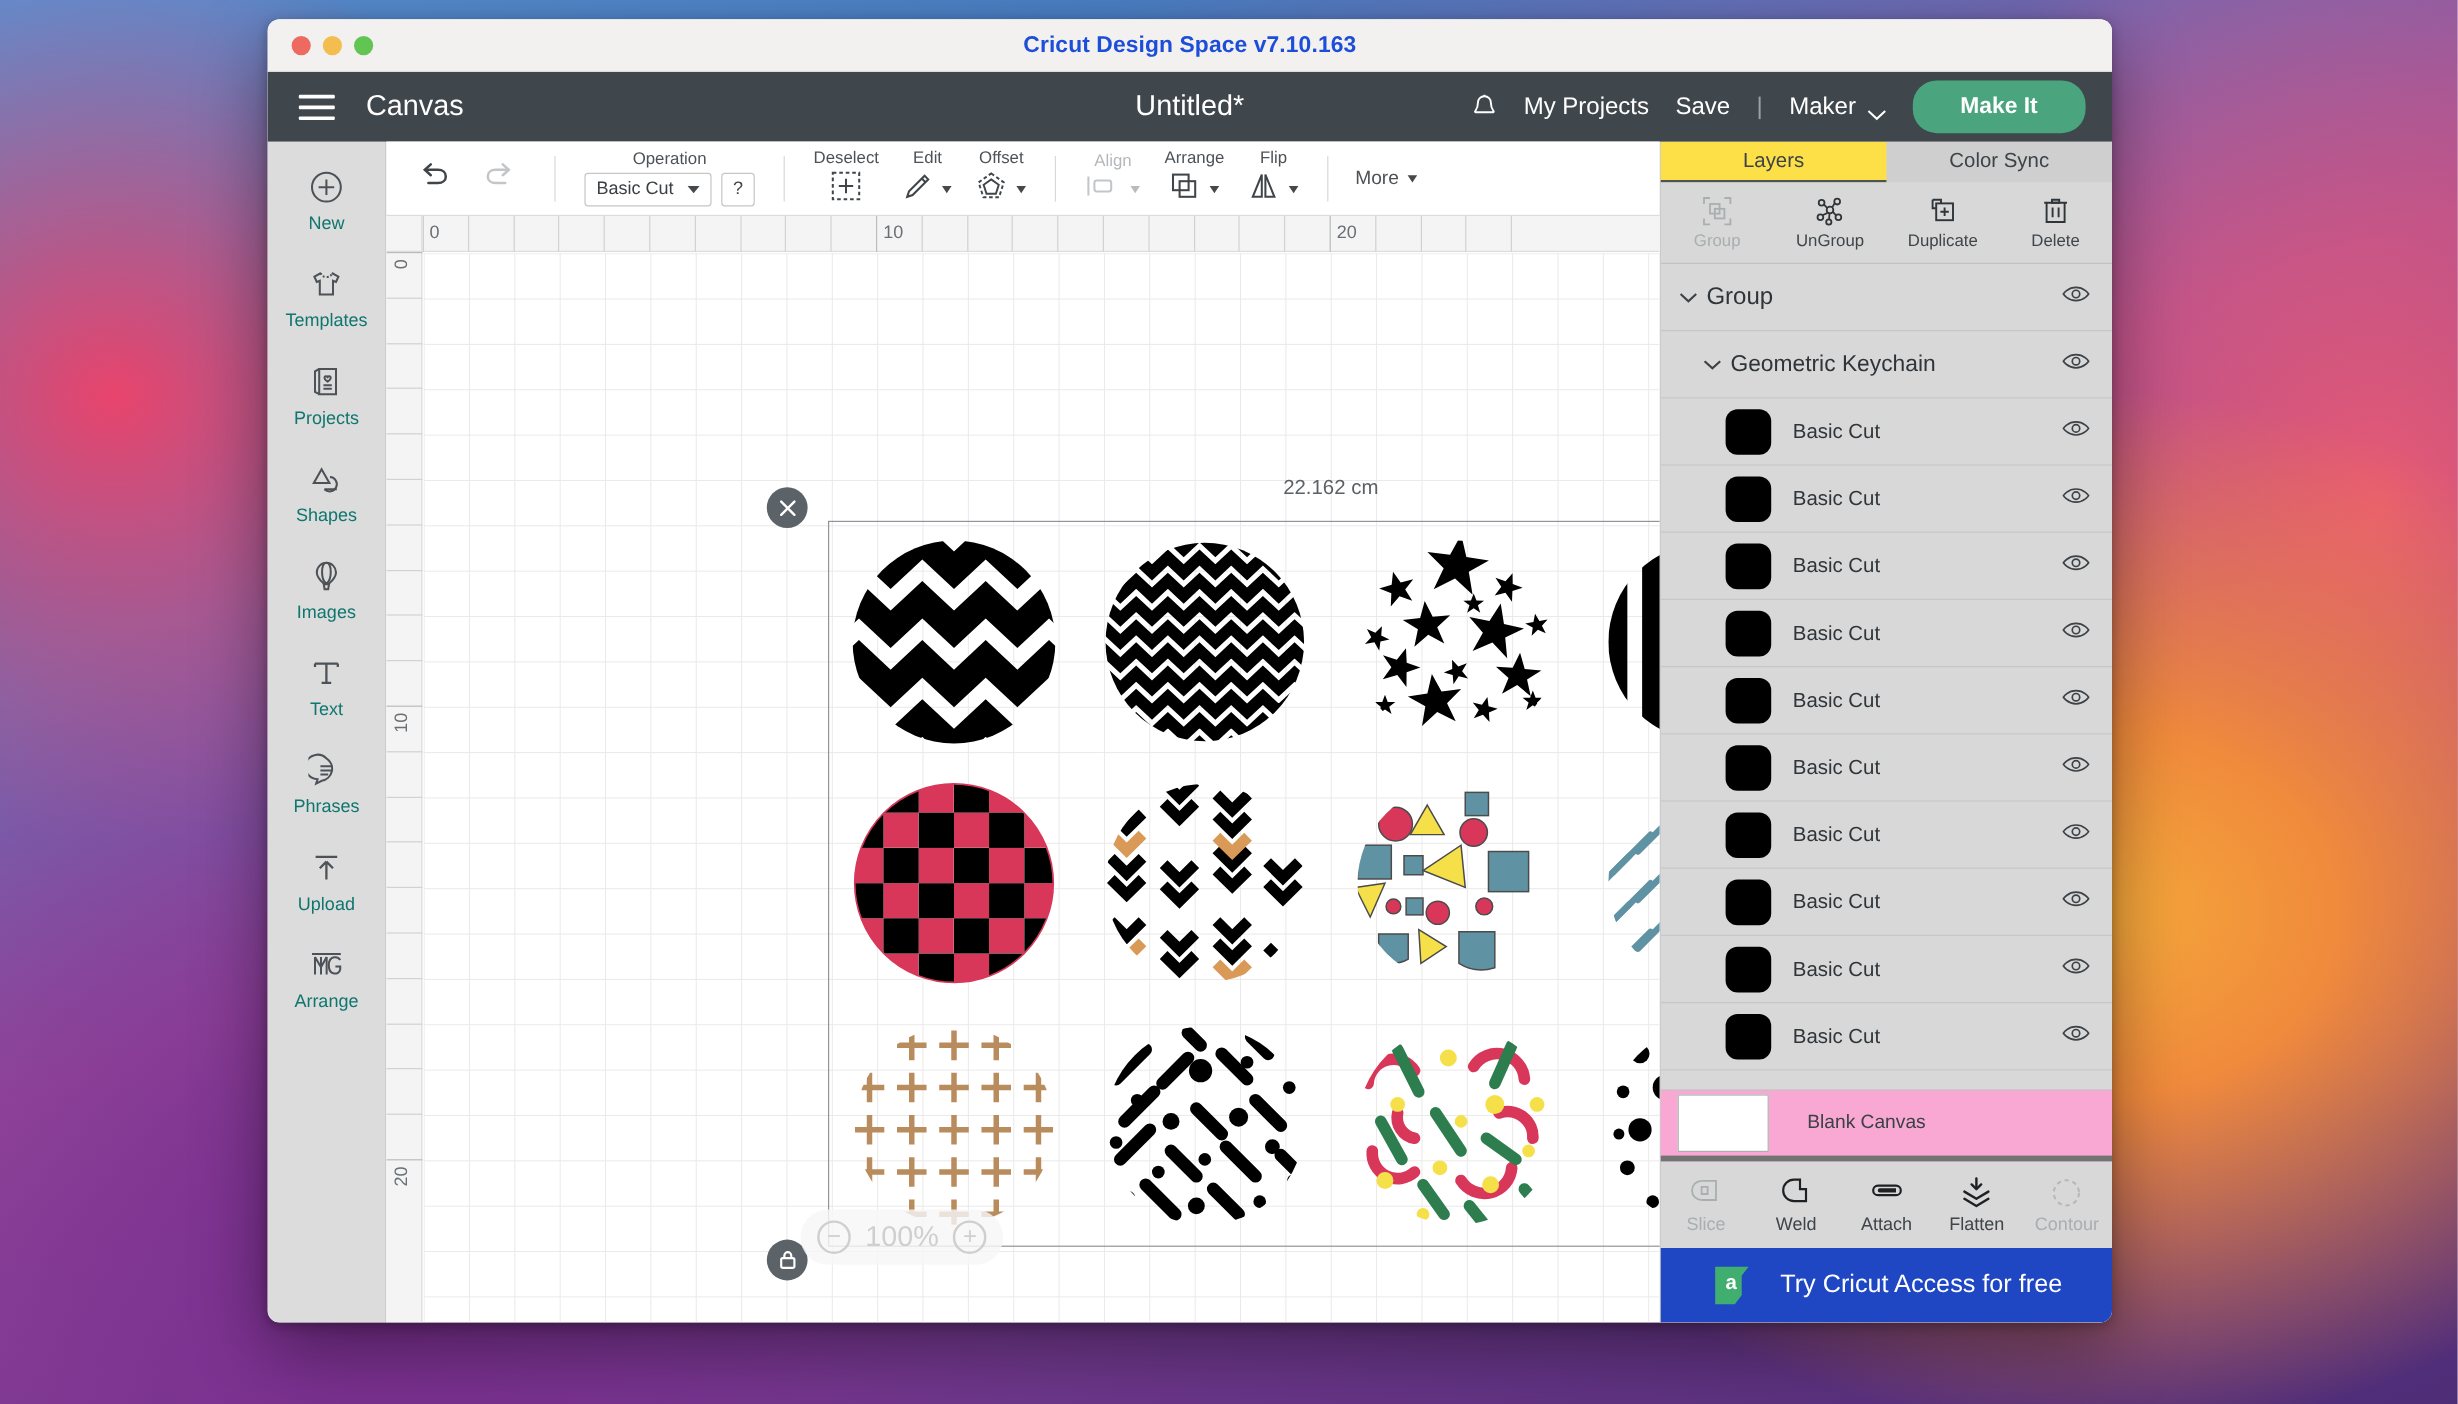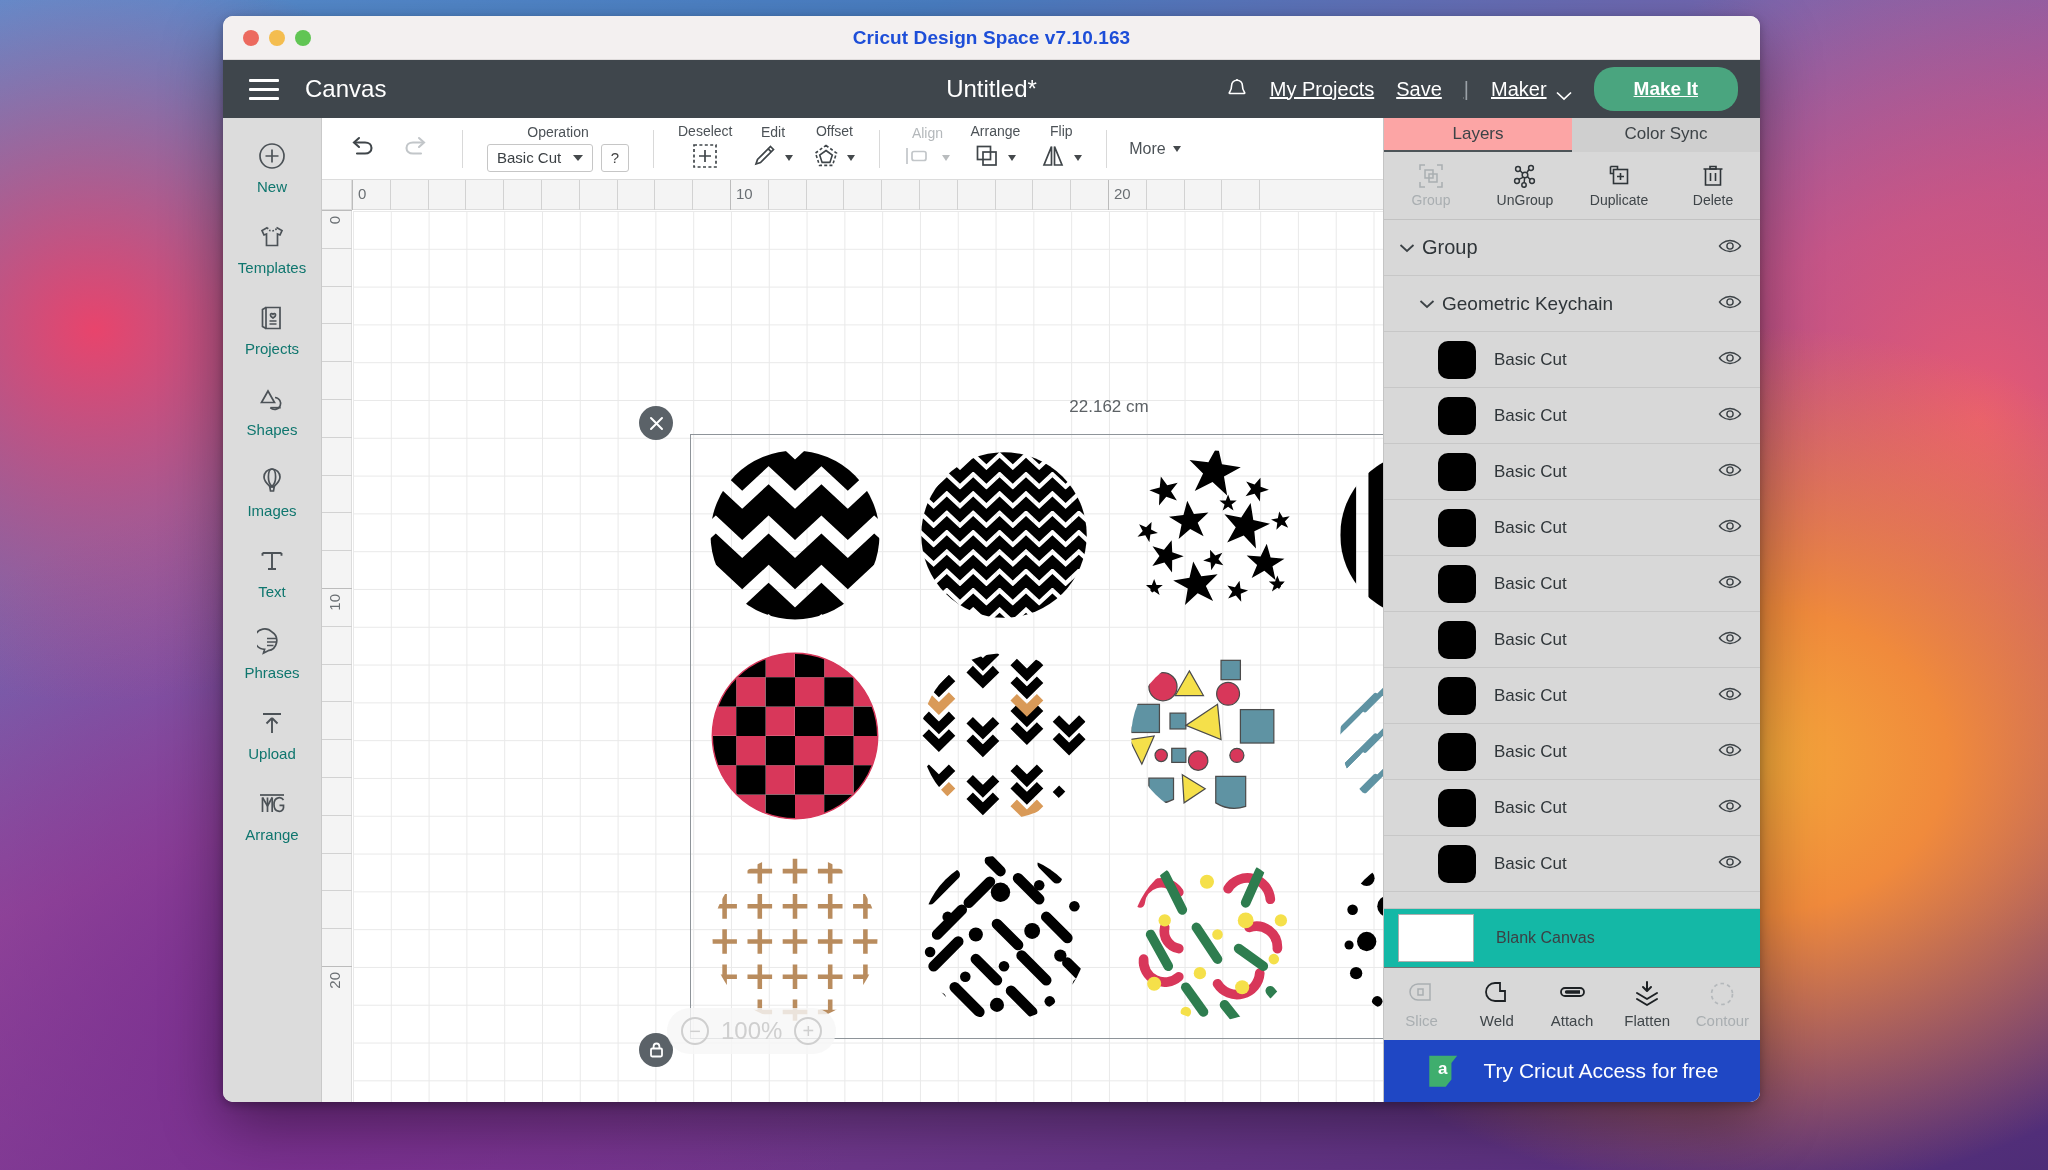--- a/index.html
+++ b/index.html
@@ -61,21 +61,21 @@
     width: 30px; margin-left: 26px;
     display: flex; flex-direction: column; gap: 6px; cursor: pointer;
   }
   #hamburger span { display:block; height: 3px; background: #fff; border-radius: 1px; }
   #canvas-label { margin-left: 26px; font-size: 24px; color: #fff; }
   #doc-title {
     position: absolute; left: 50%; transform: translateX(-50%);
     font-size: 24px; color: #fff;
   }
   #appbar-right {
-    margin-left: auto; display: flex; align-items: center; gap: 22px; margin-right: 22px; text-decoration: underline;
+    margin-left: auto; display: flex; align-items: center; gap: 22px; margin-right: 22px;
   }
   .hdr-link { font-size: 20px; color: #fff; cursor: pointer; white-space: nowrap; }
   .hdr-sep { color: #9aa1a7; font-size: 20px; }
   #bell { width: 22px; height: 24px; cursor: pointer; }
   #machine { display: flex; align-items: flex-end; gap: 9px; cursor: pointer; }
   #make-it {
     background: #4aa57f; color: #fff;
     font-size: 19px; font-weight: bold;
     border: none; border-radius: 20px;
     padding: 11px 40px; cursor: pointer;
@@ -228,21 +228,21 @@
     background: #d8d8d8;
     border-left: 1px solid #c4c4c4;
     display: flex; flex-direction: column;
   }
   #tabs { display: flex; height: 34px; flex: 0 0 34px; background: #cfcfcf; }
   .tab {
     flex: 1; display: flex; align-items: center; justify-content: center;
     font-size: 17px; color: #3d4347; cursor: pointer;
     border-bottom: 2px solid transparent;
   }
-  .tab.active { background: #fca5a5; border-bottom-color: #4d5458; }
+  .tab.active { background: #fde047; border-bottom-color: #4d5458; }
   #layertools {
     height: 68px; flex: 0 0 68px; display: flex; background: #d8d8d8;
     border-bottom: 1px solid #c2c2c2;
   }
   .lt {
     flex: 1; display: flex; flex-direction: column; align-items: center; justify-content: center;
     gap: 3px; cursor: pointer;
   }
   .lt .lt-label { font-size: 14px; color: #3f4549; }
   .lt.disabled .lt-label { color: #a9aeb1; }
@@ -259,23 +259,23 @@
   .lrow.sub-row { padding-left: 28px; }
   .lrow.sub-row .lname { font-size: 19px; }
   .lrow.leaf { padding-left: 54px; }
   .lrow .swatch {
     width: 38px; height: 38px; border-radius: 10px; background: #000; flex: 0 0 38px;
   }
   .lrow .leafname { font-size: 17px; color: #2f3539; margin-left: 18px; }
   .lrow .eye { margin-left: auto; }
 
   #blankcanvas {
-    height: 60px; flex: 0 0 60px; background: #14b8a6;
-    border-top: 1px solid #c2c2c2; border-bottom: 1px solid #737373;
-    display: flex; align-items: center; padding-left: 14px; gap: 22px;
+    height: 60px; flex: 0 0 60px; background: #f9a8d4;
+    border-top: 1px solid #c2c2c2; border-bottom: 5px solid #737373;
+    display: flex; align-items: center; padding-left: 14px; gap: 32px;
   }
   #blankcanvas .bc-swatch {
     width: 76px; height: 48px; background: #fff; border: 1px solid #aeaeae;
   }
   #blankcanvas .bc-label { font-size: 16px; color: #3b4145; }
 
   #opsbar { height: 72px; flex: 0 0 72px; display: flex; background: #d8d8d8; }
   .op {
     flex: 1; display: flex; flex-direction: column; align-items: center; justify-content: center;
     gap: 4px; cursor: pointer;

